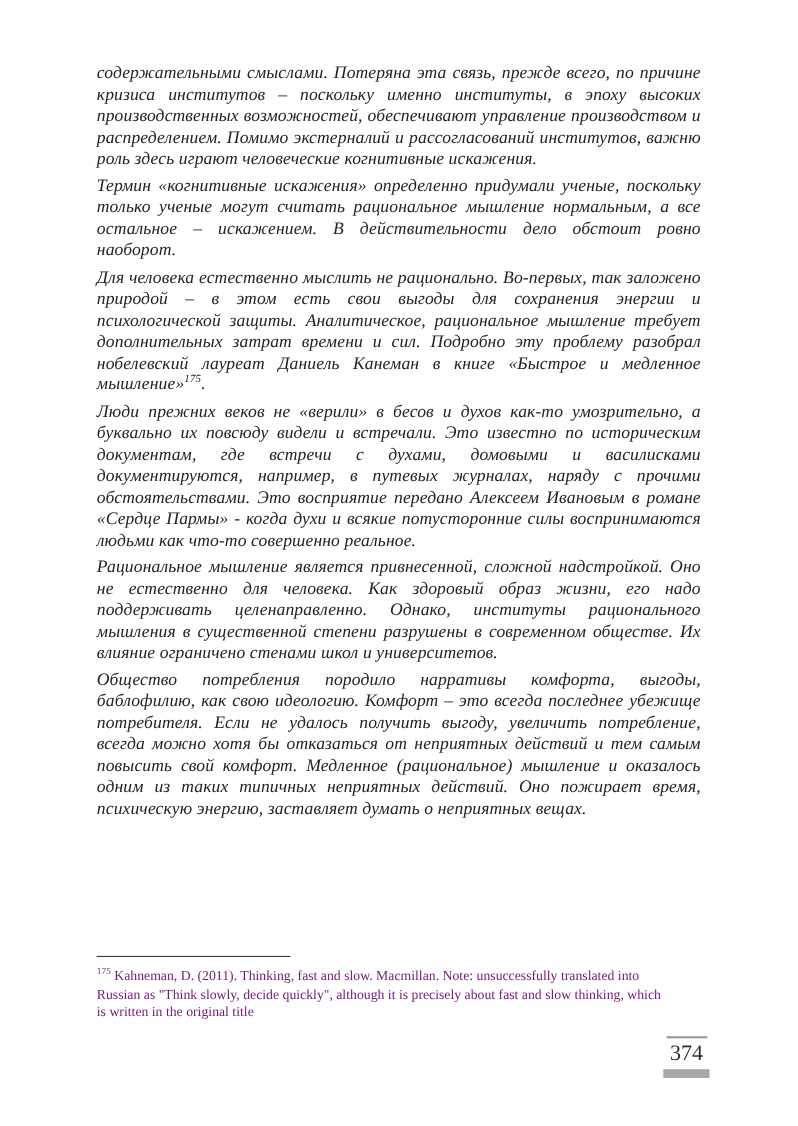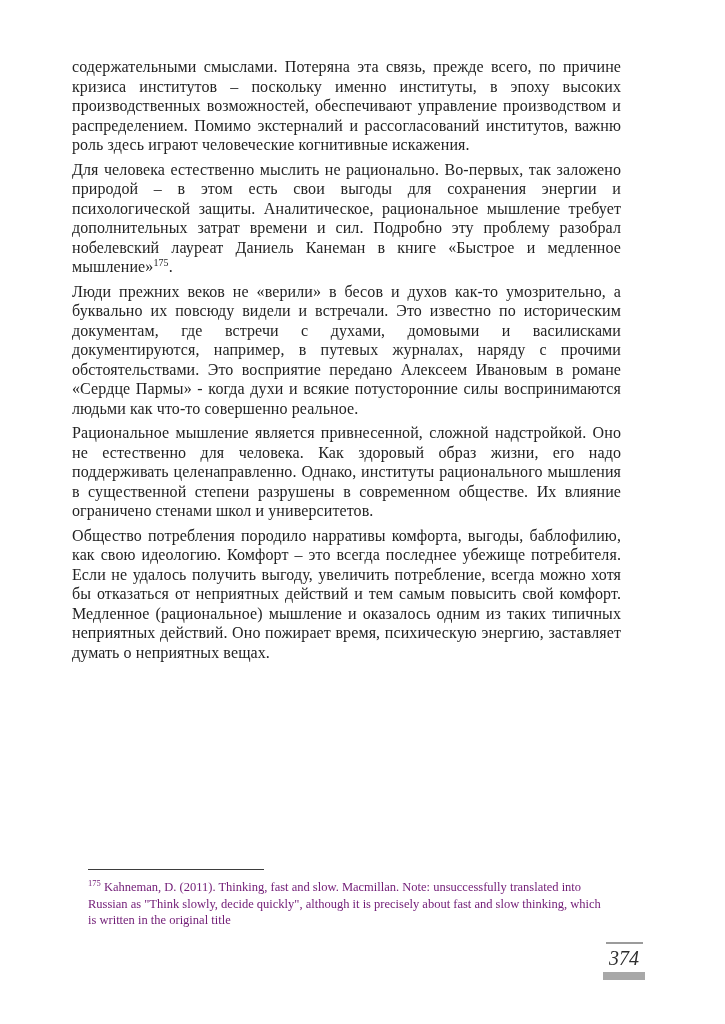--- a/index.html
+++ b/index.html
@@ -13,23 +13,24 @@
     color: #232323;
     overflow: hidden;
   }
   .page {
     position: absolute;
     inset: 0;
     background: #ffffff;
   }
   .content {
     position: absolute;
-    left: 72px;
+    left: 88px;
     top: 57px;
     width: 549px;
+    font-style: italic;
   }
   .para {
     margin: 0 0 5px 0;
     text-align: justify;
     font-size: 16px;
     line-height: 19.5px;
     letter-spacing: 0.1px;
   }
   .fn-ref {
     font-size: 10px;
@@ -55,21 +56,20 @@
     color: #701a75;
     text-align: left;
   }
   .footnote-text .fn-ref { font-size: 8.5px; }
   .page-footer {
     position: absolute;
     left: 601px;
     top: 942px;
     width: 46px;
     text-align: center;
-    font-style: italic;
   }
   .footer-rule {
     width: 37px;
     height: 0;
     border-top: 2px solid #9b9b9b;
     margin: 0 auto;
   }
   .footer-number {
     font-size: 20px;
     line-height: 28px;
@@ -82,20 +82,21 @@
     margin: 0 auto;
   }
 </style>
 </head>
 <body>
 
 <div class="page">
 
   <div class="content">
     <p class="para">содержательными смыслами. Потеряна эта связь, прежде всего, по причине кризиса институтов – поскольку именно институты, в эпоху высоких производственных возможностей, обеспечивают управление производством и распределением. Помимо экстерналий и рассогласований институтов, важню роль здесь играют человеческие когнитивные искажения.</p>
+    <p class="para">Термин «когнитивные искажения» определенно придумали ученые, поскольку только ученые могут считать рациональное мышление нормальным, а все остальное – искажением. В действительности дело обстоит ровно наоборот.</p>
     <p class="para"><span>Для человека естественно мыслить не рационально. Во-первых, так заложено природой – в этом есть свои выгоды для сохранения энергии и психологической защиты. Аналитическое, рациональное мышление требует дополнительных затрат времени и сил. Подробно эту проблему разобрал нобелевский лауреат Даниель Канеман в книге «Быстрое и медленное мышление»</span><sup class="fn-ref">175</sup><span>.</span></p>
     <p class="para">Люди прежних веков не «верили» в бесов и духов как-то умозрительно, а буквально их повсюду видели и встречали. Это известно по историческим документам, где встречи с духами, домовыми и василисками документируются, например, в путевых журналах, наряду с прочими обстоятельствами.  Это восприятие передано Алексеем Ивановым в романе «Сердце Пармы» - когда духи и всякие потусторонние силы воспринимаются людьми как что-то совершенно реальное.</p>
     <p class="para">Рациональное мышление является привнесенной, сложной надстройкой. Оно не естественно для человека. Как здоровый образ жизни, его надо поддерживать целенаправленно. Однако, институты рационального мышления в существенной степени разрушены в современном обществе. Их влияние ограничено стенами школ и университетов.</p>
     <p class="para">Общество потребления породило нарративы комфорта, выгоды, баблофилию, как свою идеологию. Комфорт – это всегда последнее убежище потребителя. Если не удалось получить выгоду, увеличить потребление, всегда можно хотя бы отказаться от неприятных действий и тем самым повысить свой комфорт. Медленное (рациональное) мышление и оказалось одним из таких типичных неприятных действий. Оно пожирает время, психическую энергию, заставляет думать о неприятных вещах.</p>
   </div>
 
   <div class="footnote-block">
     <div class="footnote-rule"></div>
     <p class="footnote-text"><sup class="fn-ref">175</sup> <span>Kahneman, D. (2011). Thinking, fast and slow. Macmillan. Note: unsuccessfully translated into Russian as "Think slowly, decide quickly", although it is precisely about fast and slow thinking, which is written in the original title</span></p>
   </div>

